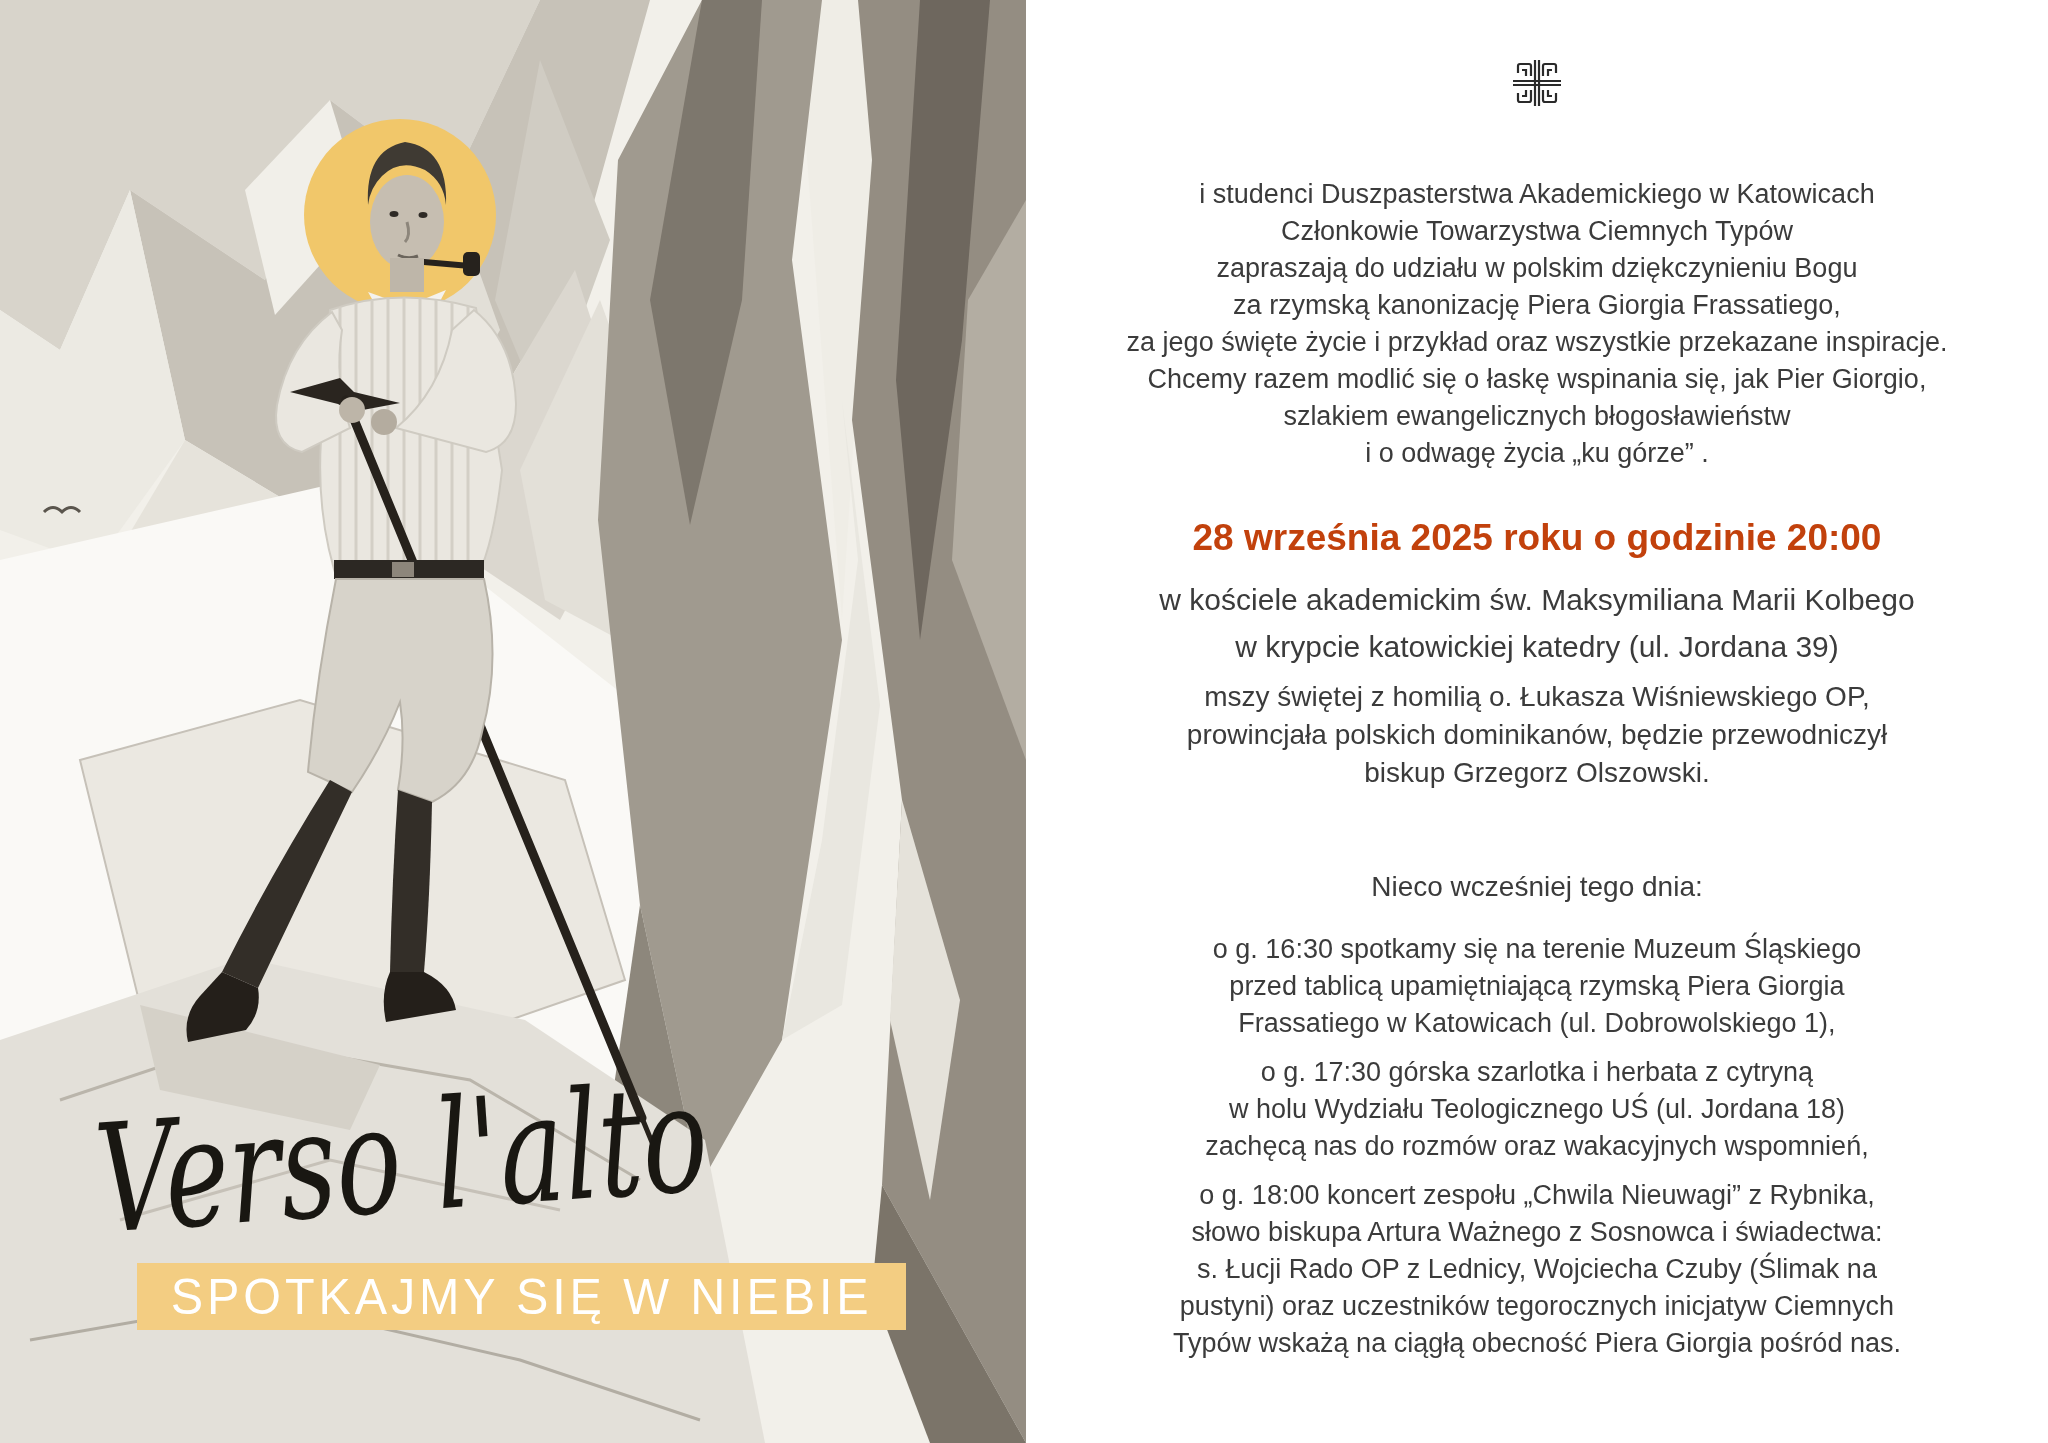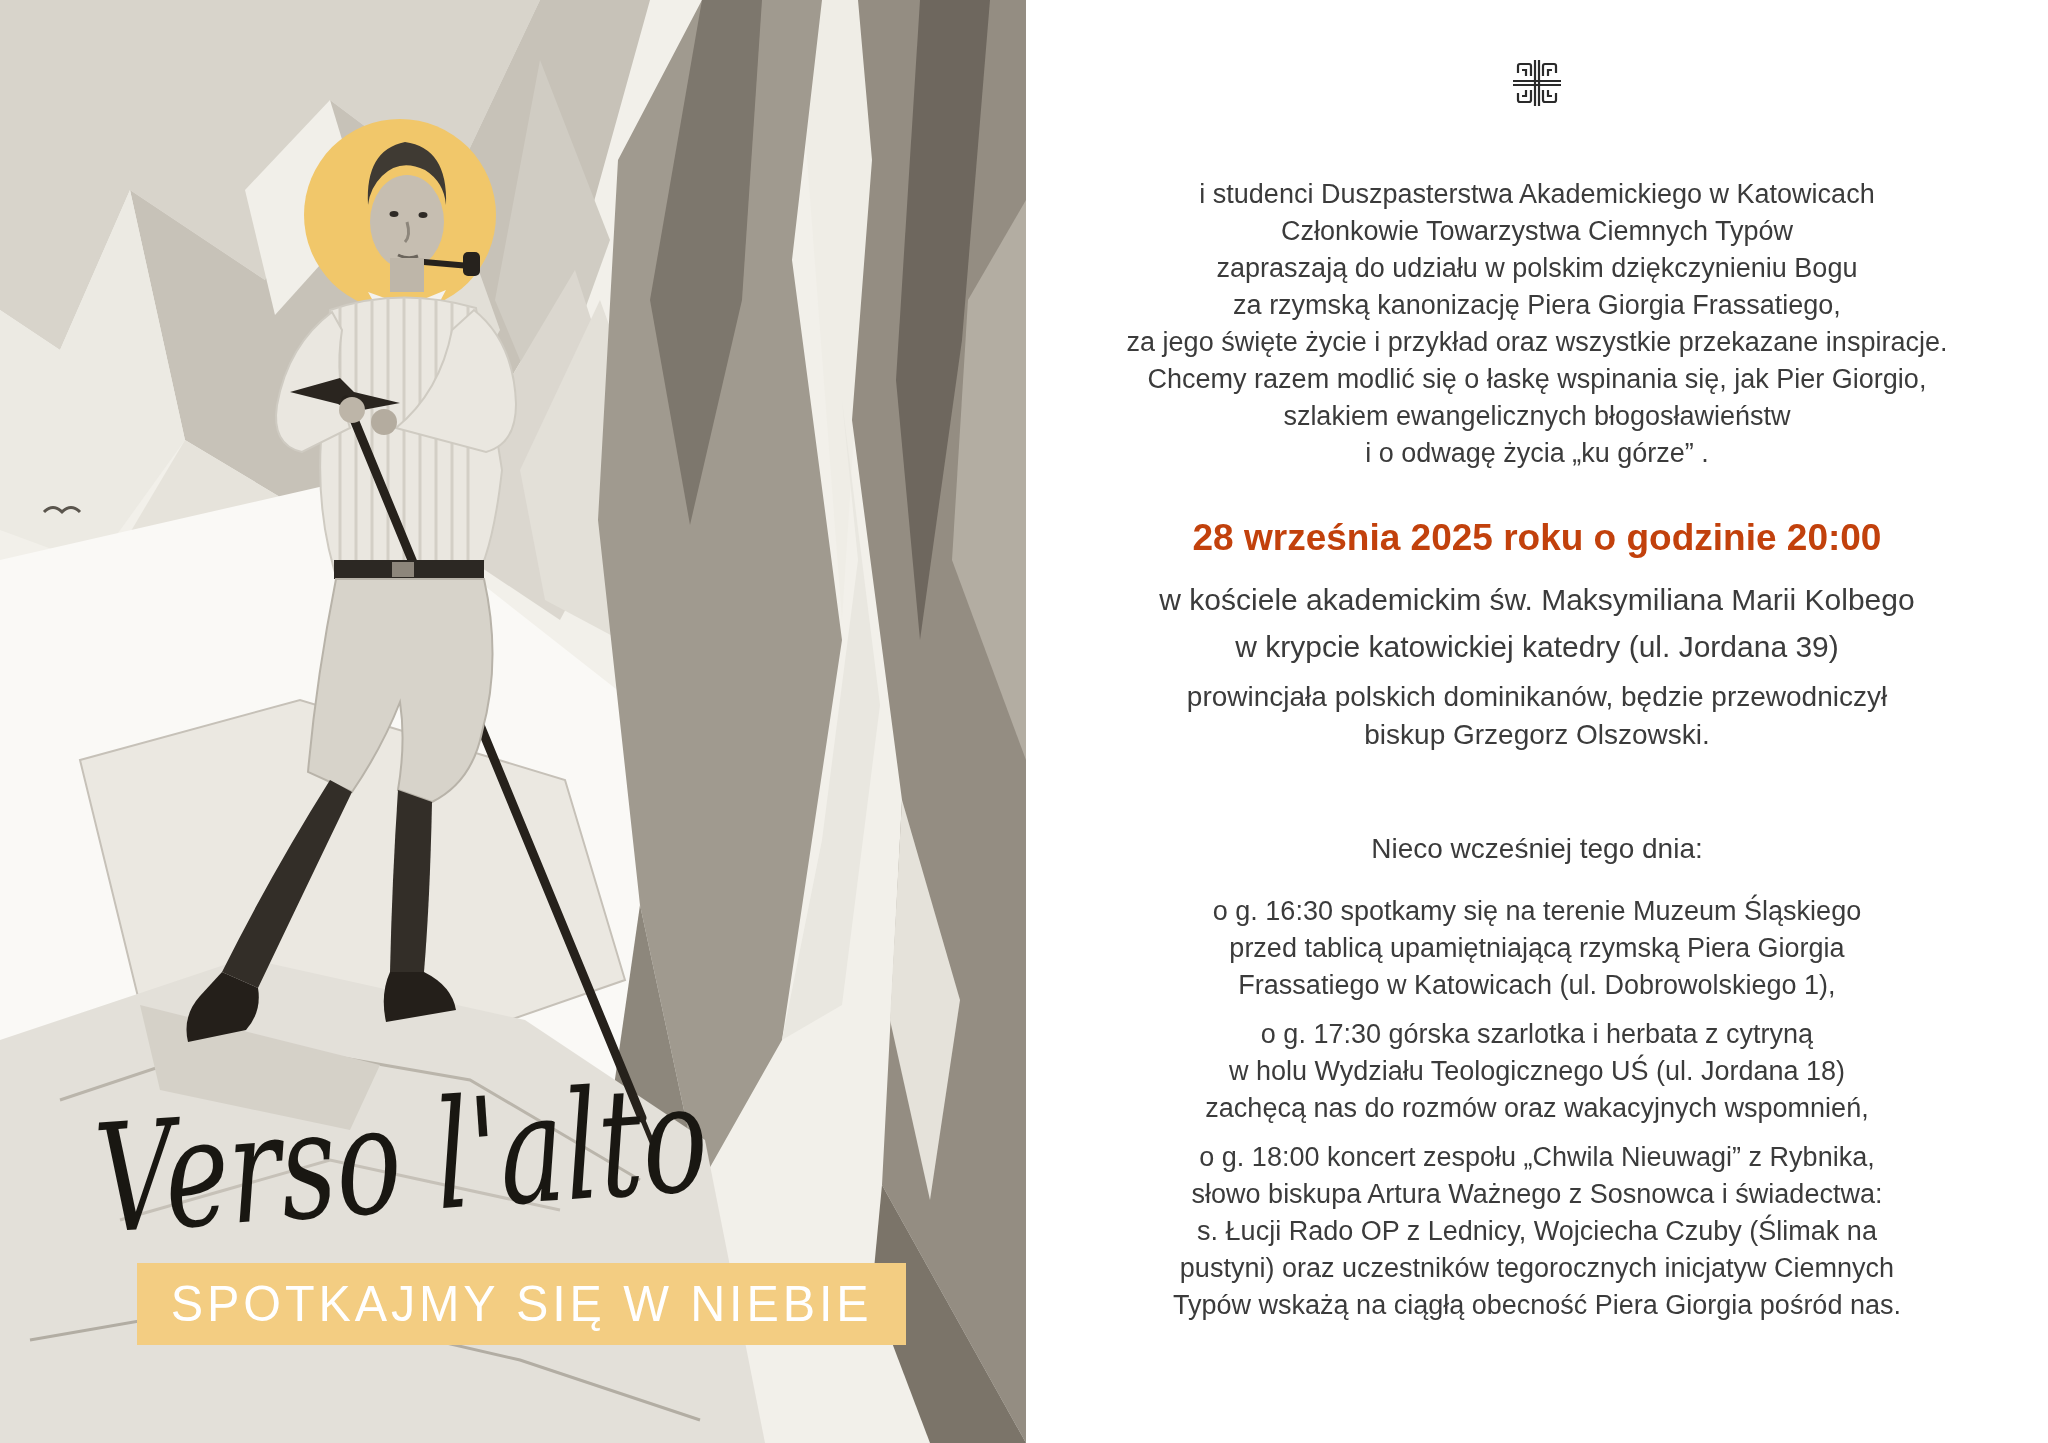--- a/index.html
+++ b/index.html
@@ -2,21 +2,21 @@
 <html><head>
 <meta charset="utf-8">
 <style>
   html,body{margin:0;padding:0;}
   body{width:2048px;height:1443px;background:#ffffff;font-family:"Liberation Sans",sans-serif;}
   .page{display:flex;width:2048px;height:1443px;overflow:hidden;}
 
   
   .left{position:relative;width:1026px;height:1443px;flex:0 0 auto;background:#f2f0ea;overflow:hidden;}
   .left svg.scene{display:block;width:1026px;height:1443px;}
-  .banner{position:absolute;left:137px;top:1263px;width:769px;height:82px;
+  .banner{position:absolute;left:137px;top:1263px;width:769px;height:67px;
           display:flex;align-items:center;justify-content:center;}
   .banner span{color:#ffffff;font-size:50px;letter-spacing:4px;white-space:nowrap;
                transform:scaleX(.97);font-weight:400;}
 
   
   .right{position:relative;flex:1 1 auto;background:#ffffff;text-align:center;color:#3b3b3b;}
   .logo-wrap{margin-top:60px;display:flex;justify-content:center;}
   .intro{margin-top:70px;font-size:27px;line-height:37px;}
   .date-heading{margin-top:42px;font-size:37px;line-height:48px;font-weight:bold;}
   .venue{margin-top:14px;font-size:30px;line-height:47px;}
@@ -177,20 +177,21 @@
     </div>
 
     <div class="date-heading" style="color: #c2410c;">28 września 2025 roku o godzinie 20:00</div>
 
     <div class="venue">
       <div>w kościele akademickim św. Maksymiliana Marii Kolbego</div>
       <div>w krypcie katowickiej katedry (ul. Jordana 39)</div>
     </div>
 
     <div class="mass">
+      <div>mszy świętej z homilią o. Łukasza Wiśniewskiego OP,</div>
       <div>prowincjała polskich dominikanów, będzie przewodniczył</div>
       <div>biskup Grzegorz Olszowski.</div>
     </div>
 
     <div class="earlier">Nieco wcześniej tego dnia:</div>
 
     <div class="sched first">
       <div>o g. 16:30 spotkamy się na terenie Muzeum Śląskiego</div>
       <div>przed tablicą upamiętniającą rzymską Piera Giorgia</div>
       <div>Frassatiego w Katowicach (ul. Dobrowolskiego 1),</div>

